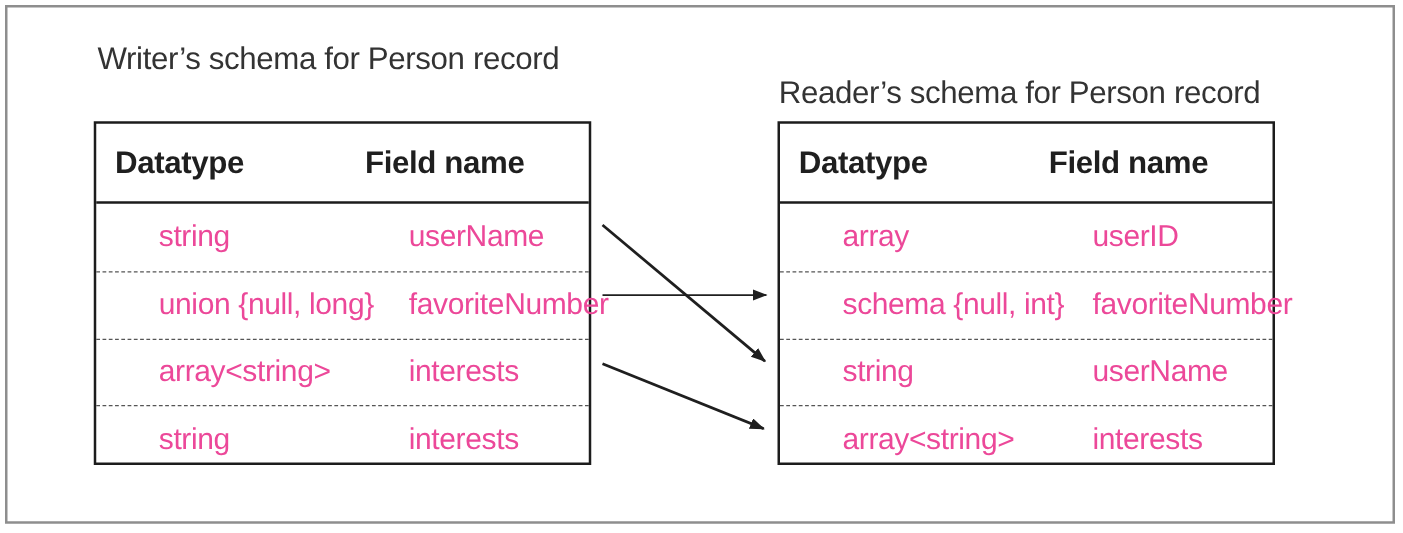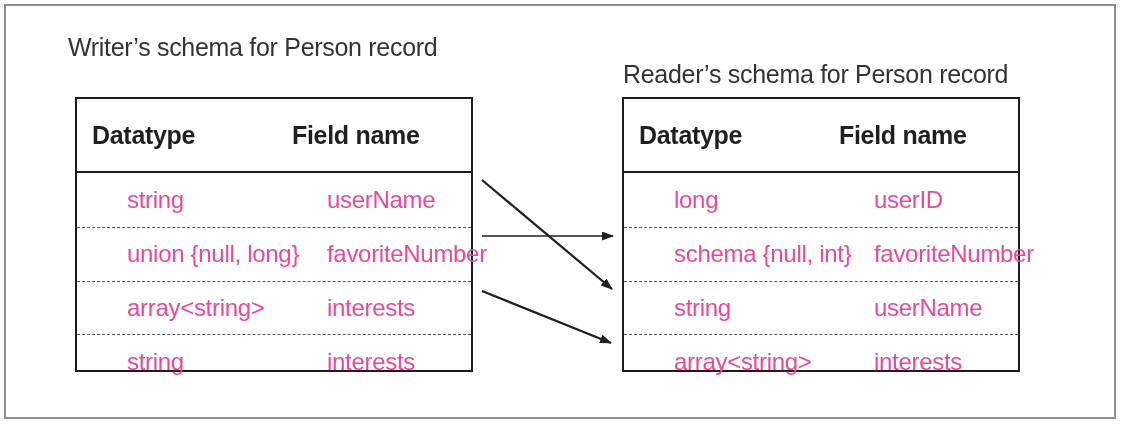--- a/index.html
+++ b/index.html
@@ -21,36 +21,36 @@
     background: transparent;
   }
   .schema-title {
     position: absolute;
     top: 33px;
     font-size: 25px;
     letter-spacing: -0.3px;
     color: #333333;
     white-space: nowrap;
   }
-  .schema-title.writer { left: 68px; }
+  .schema-title.writer { left: 78px; }
   .schema-title.reader { left: 623px; margin-top: 27px; }
   .schema-table {
     position: absolute;
     top: 97px;
     width: 398px;
     height: 275px;
     border: 2px solid #1c1c1c;
     background: #ffffff;
   }
   .schema-table.writer { left: 75px; }
   .schema-table.reader { left: 622px; }
   .thead {
     display: flex;
     align-items: center;
-    height: 74px;
+    height: 64px;
     border-bottom: 2px solid #1c1c1c;
     font-weight: bold;
     font-size: 25px;
     letter-spacing: -0.3px;
     color: #1f1f1f;
   }
   .trow {
     display: flex;
     align-items: center;
     height: 53.75px;
@@ -110,21 +110,21 @@
       <div class="col-field">interests</div>
     </div>
   </div>
 
   <div class="schema-table reader">
     <div class="thead">
       <div class="col-datatype">Datatype</div>
       <div class="col-field">Field name</div>
     </div>
     <div class="trow">
-      <div class="col-datatype">long</div>
+      <div class="col-datatype">array</div>
       <div class="col-field">userID</div>
     </div>
     <div class="trow">
       <div class="col-datatype">schema {null, int}</div>
       <div class="col-field">favoriteNumber</div>
     </div>
     <div class="trow">
       <div class="col-datatype">string</div>
       <div class="col-field">userName</div>
     </div>

